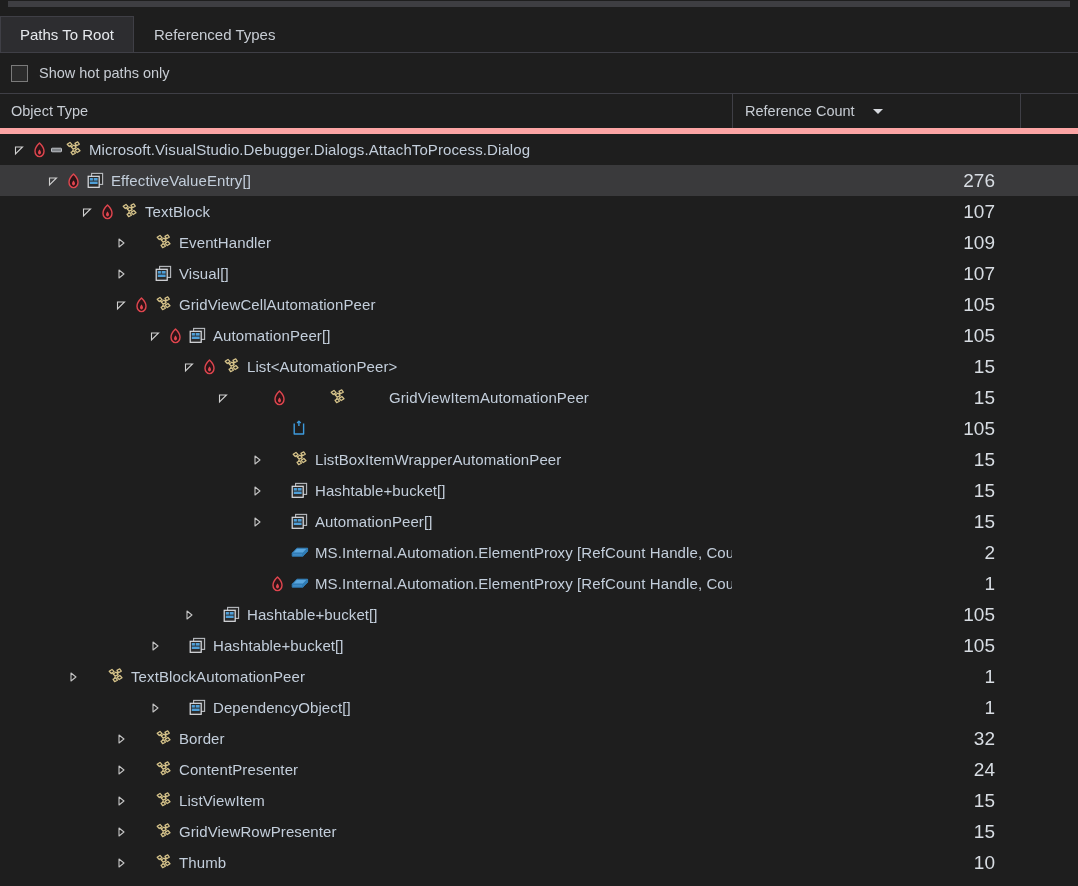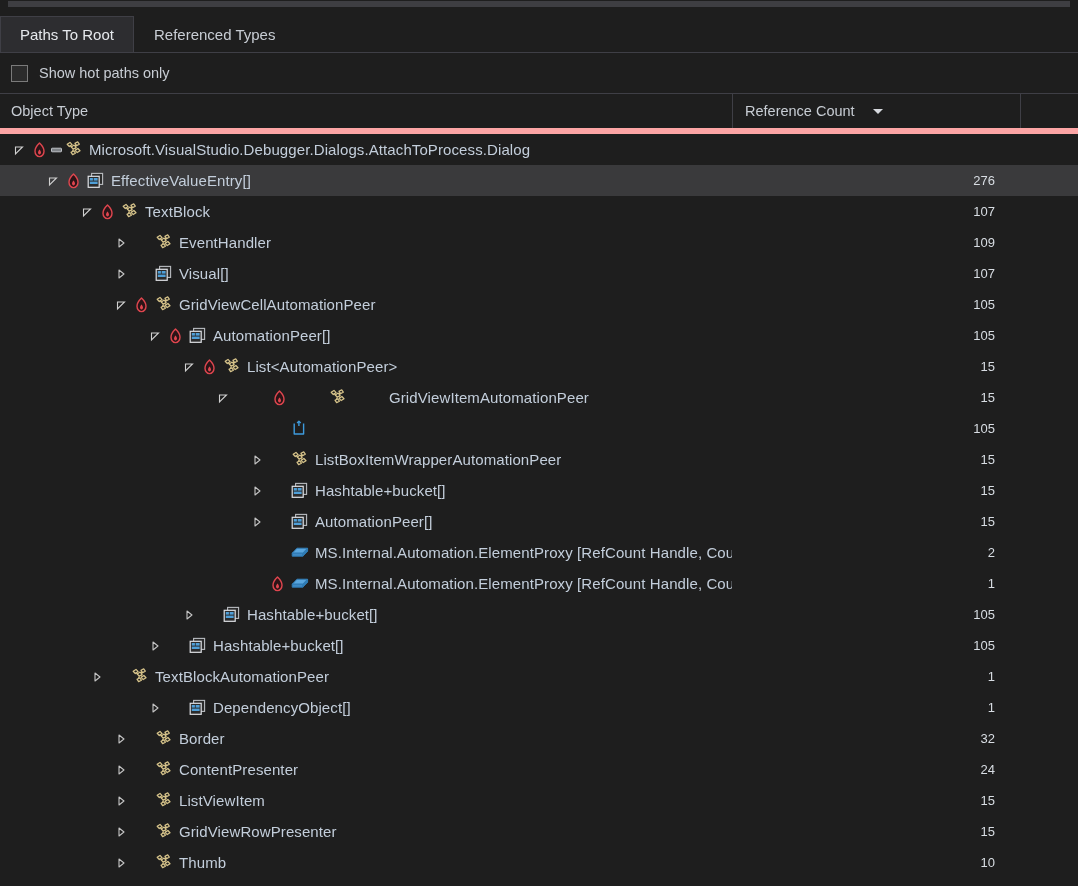--- a/index.html
+++ b/index.html
@@ -70,21 +70,21 @@
   .row .namecell{
     width:732px;display:flex;align-items:center;box-sizing:border-box;
     padding-left:11px;overflow:hidden;
   }
   .row .label{
     font-size:15px;color:#c3cedb;letter-spacing:.1px;
   }
   .row.cycle .label{color:#9fc6e8;}
   .row .countcell{
     width:288px;box-sizing:border-box;text-align:right;padding-right:25px;
-    font-size:13px;color:#d8dde3;
+    font-size:19px;color:#d8dde3;
   }
 
   
   .exp{width:18px;height:18px;flex:0 0 auto;display:flex;align-items:center;justify-content:center;margin-right:3px;cursor:pointer;}
   .exp svg{display:block;}
   .exp.none{cursor:default;}
 
   
   .flame{width:17px;height:18px;flex:0 0 auto;margin-right:4px;display:flex;align-items:center;justify-content:center;}
   .flame.empty{}
@@ -547,21 +547,21 @@
               <rect x="2.8" y="6.0" width="3.1" height="2.6" fill="#4f9fd8"></rect>
               <rect x="6.7" y="6.0" width="3.9" height="2.6" fill="#4f9fd8"></rect>
               <rect x="2.8" y="9.6" width="7.8" height="2.4" fill="#4f9fd8"></rect>
             </svg>
           </span>
           <span class="label">Hashtable+bucket[]</span>
         </div>
         <div class="countcell">105</div>
       </div>
       <div class="row">
-        <div class="namecell" style="padding-left: 88px; text-align: center;">
+        <div class="namecell" style="padding-left: 64px; text-align: center;">
           <span class="exp">
             <svg width="12" height="12" viewBox="0 0 12 12">
               <path d="M4 2 L9 6 L4 10 Z" fill="none" stroke="#c4c4c4" stroke-width="1.1" stroke-linejoin="round"></path>
             </svg>
           </span>
           <span class="flame empty"></span>
           <span class="ticon">
             <svg width="17" height="17" viewBox="0 0 17 17">
               <g fill="none" stroke="#d6c38a" stroke-width="1.25" stroke-linejoin="round">
                 <path d="M2.2 3.3 L5.0 1.4 L7.1 3.6 L4.3 5.5 Z"></path>

